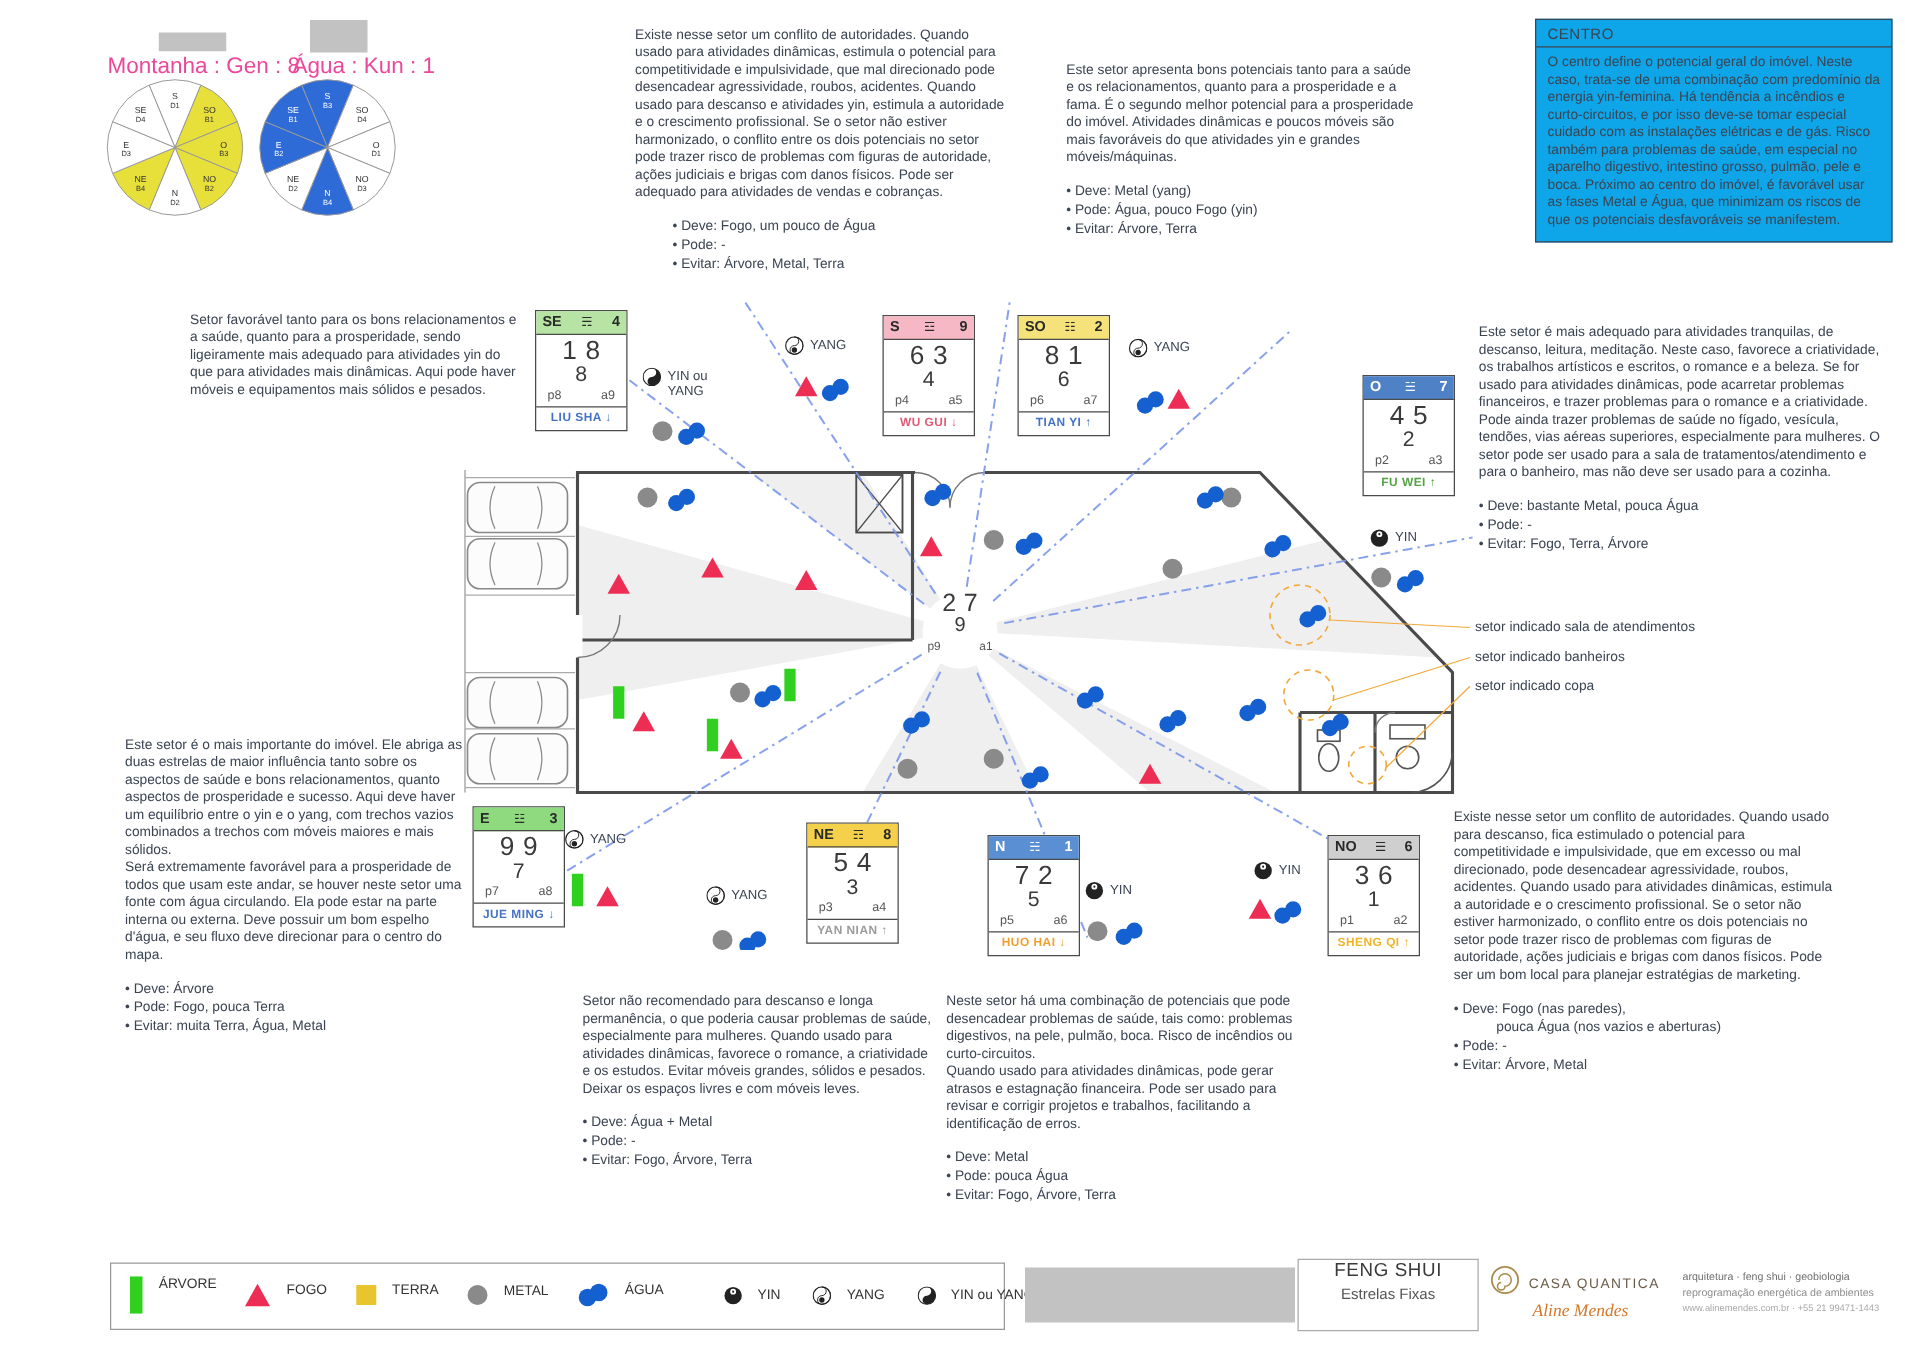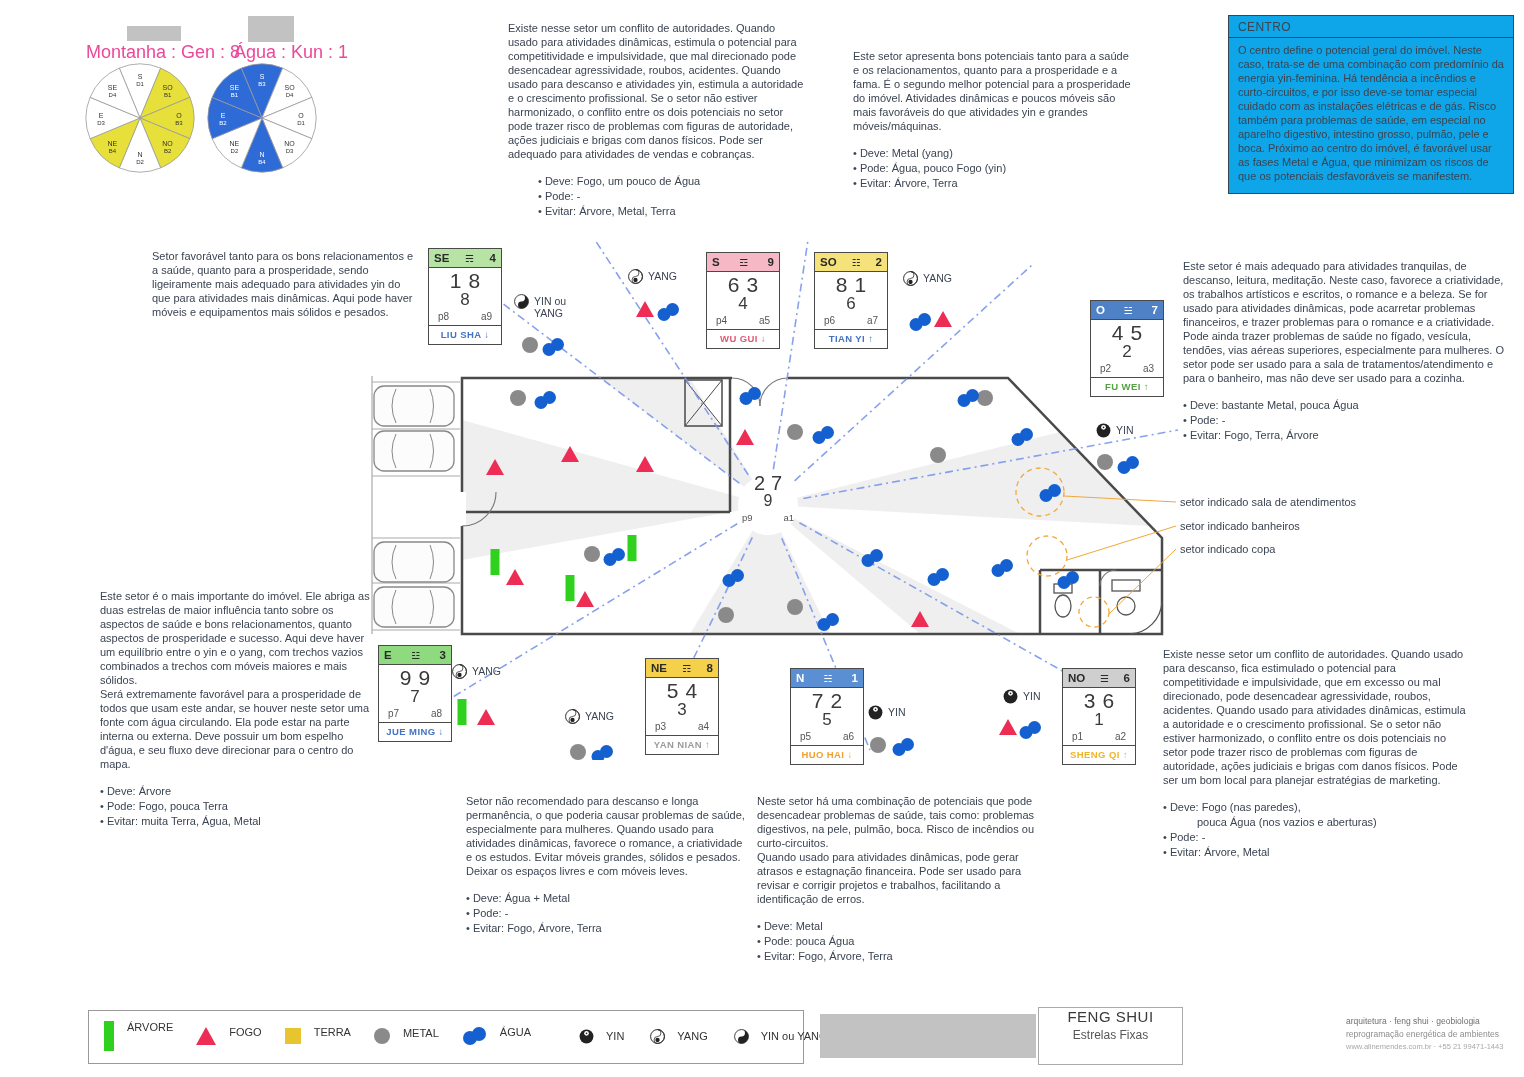--- a/index.html
+++ b/index.html
@@ -619,20 +619,32 @@
     </div>
   </div>
 
   <div class="redact" style="left:820px;top:1014px;width:216px;height:44px"></div>
 
   <div class="fs-cell">
     <div class="fs-line1">FENG SHUI</div>
     <div class="fs-line2">Estrelas Fixas</div>
   </div>
 
+  <div class="brand">
+    <div class="brand-row">
+      <span>
+        <svg width="24" height="24" viewBox="0 0 24 24">
+            <circle cx="12" cy="12" r="10.5" fill="none" stroke="#a98a4a" stroke-width="1.4"></circle>
+            <path d="M12,12 m-5,0 a5,5 0 1 1 5,5 a3,3 0 1 1 -3,-3" fill="none" stroke="#a98a4a" stroke-width="1.2"></path>
+          </svg>
+      </span>
+      <span class="brand-name">CASA QUANTICA</span>
+    </div>
+    <div class="brand-script">Aline Mendes</div>
+  </div>
 
   <div class="services">
     <div class="s1">arquitetura · feng shui · geobiologia</div>
     <div class="s2">reprogramação energética de ambientes</div>
     <div class="s3">www.alinemendes.com.br · +55 21 99471-1443</div>
   </div>
 
 </div>
 
 </body></html>

